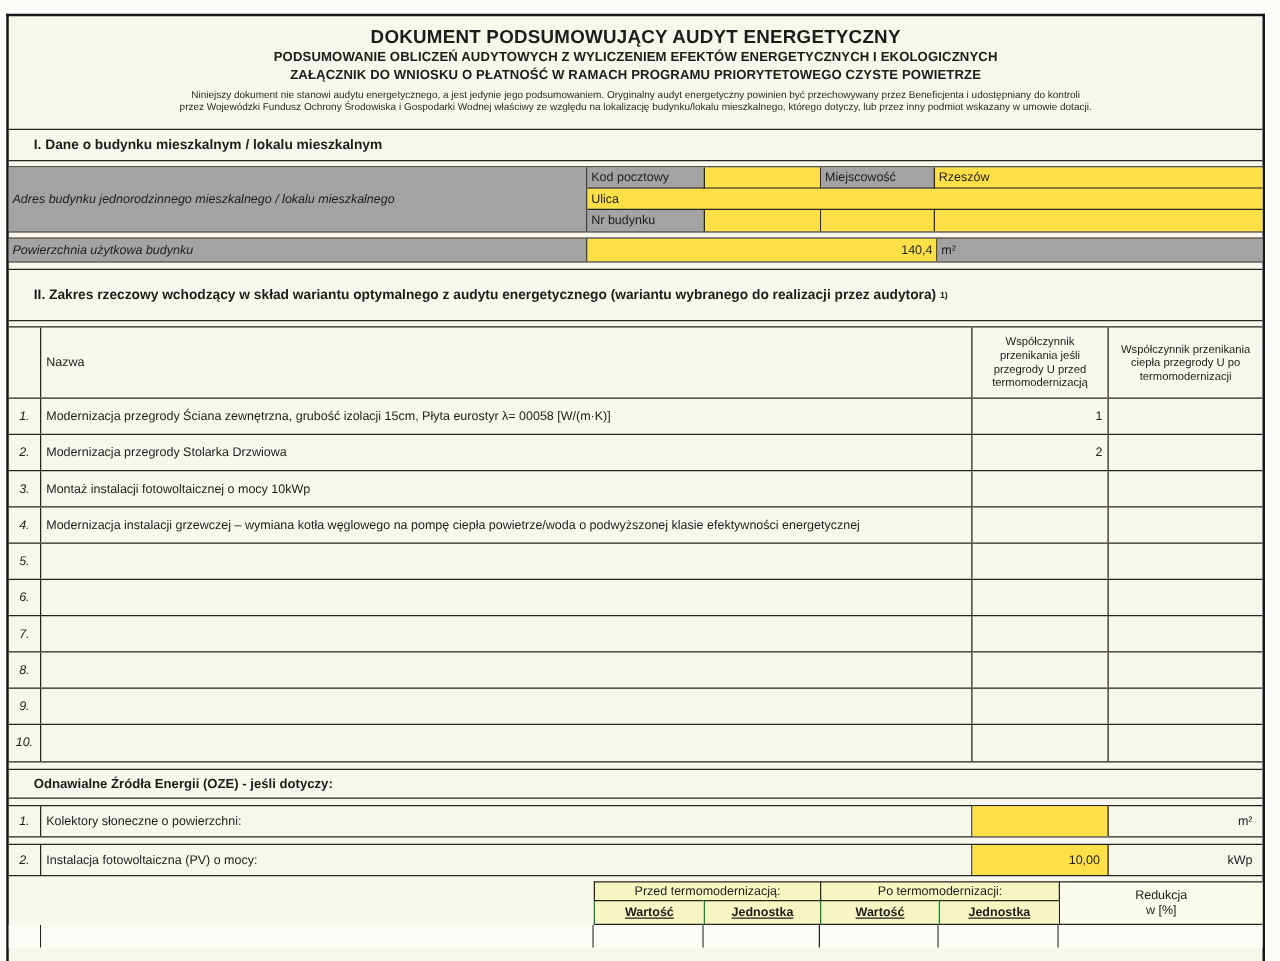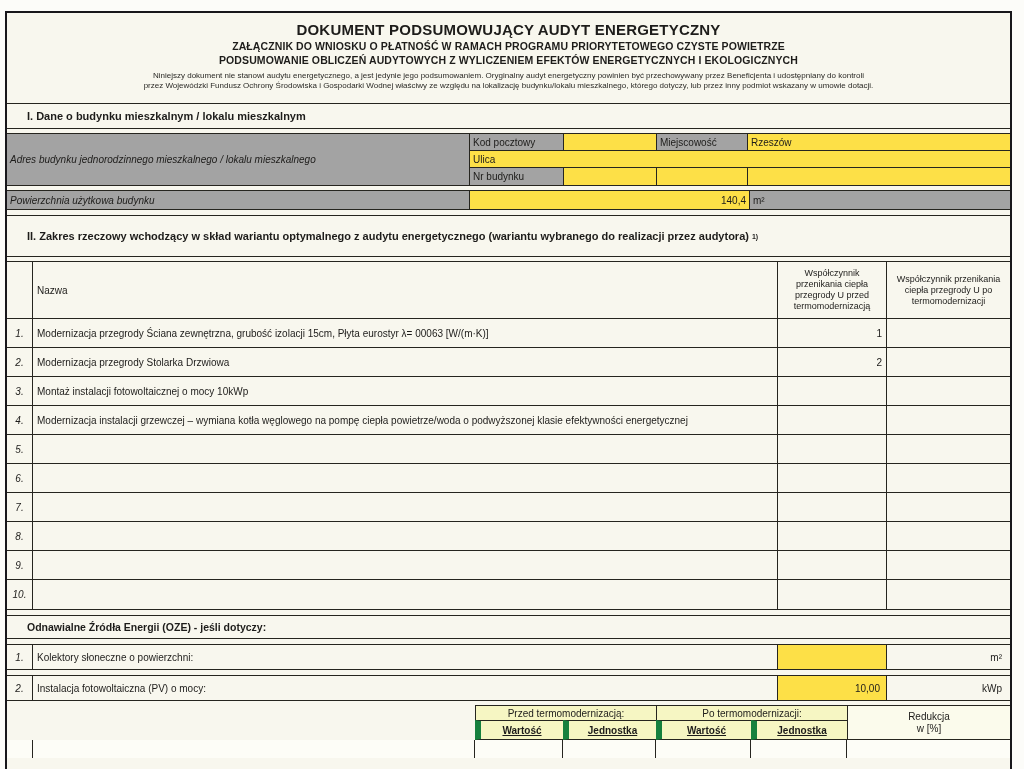--- a/index.html
+++ b/index.html
@@ -67,38 +67,38 @@
   
   .t3{margin-top:4px;display:grid;grid-template-columns:468px 88px 93px 95px 96px 163px;
       grid-template-rows:15px 20px;font-size:10px}
   .t3 > div{box-sizing:border-box;display:flex;align-items:center;justify-content:center;text-align:center;overflow:hidden}
   .t3 .blank{grid-column:1;grid-row:1/3;background:transparent}
   .yellow{background:#f6f6c3}
   .t3 .przed{grid-column:2/4;grid-row:1;border-left:1px solid #26251f;border-top:1px solid #26251f}
   .t3 .po{grid-column:4/6;grid-row:1;border-left:1px solid #26251f;border-top:1px solid #26251f}
   .t3 .red{grid-column:6;grid-row:1/3;background:#fbfbec;border:1px solid #26251f;border-right:none;
            flex-direction:column;justify-content:center;line-height:12px}
-  .t3 .sh{border-left:6px solid #15803d;border-top:1px solid #26251f;border-bottom:1px solid #26251f;grid-row:2}
+  .t3 .sh{border-left:1px solid #15803d;border-top:1px solid #26251f;border-bottom:1px solid #26251f;grid-row:2}
   .t3 .sh span{font-weight:700;text-decoration:underline}
 
   
   .t3p{display:grid;grid-template-columns:26px 442px 88px 93px 95px 96px 163px;grid-template-rows:18px;font-size:10px}
   .t3p > div{box-sizing:border-box;background:#fdfdf7;border-right:1px solid #26251f}
   .t3p > div:last-child{border-right:none}
 </style>
 </head>
 <body>
 
 <div class="page">
   <div class="doc">
 
     <div class="doc-header">
       <div class="title">DOKUMENT PODSUMOWUJĄCY AUDYT ENERGETYCZNY</div>
+      <div class="sub">PODSUMOWANIE OBLICZEŃ AUDYTOWYCH Z WYLICZENIEM EFEKTÓW ENERGETYCZNYCH I EKOLOGICZNYCH</div>
       <div class="sub">ZAŁĄCZNIK DO WNIOSKU O PŁATNOŚĆ W RAMACH PROGRAMU PRIORYTETOWEGO CZYSTE POWIETRZE</div>
-      <div class="sub">PODSUMOWANIE OBLICZEŃ AUDYTOWYCH Z WYLICZENIEM EFEKTÓW ENERGETYCZNYCH I EKOLOGICZNYCH</div>
       <div class="disc">
         <div>Niniejszy dokument nie stanowi audytu energetycznego, a jest jedynie jego podsumowaniem. Oryginalny audyt energetyczny powinien być przechowywany przez Beneficjenta i udostępniany do kontroli</div>
         <div>przez Wojewódzki Fundusz Ochrony Środowiska i Gospodarki Wodnej właściwy ze względu na lokalizację budynku/lokalu mieszkalnego, którego dotyczy, lub przez inny podmiot wskazany w umowie dotacji.</div>
       </div>
     </div>
 
     <div class="bar bar1">I. Dane o budynku mieszkalnym / lokalu mieszkalnym</div>
 
     <div class="addr">
       <div class="addr-label br lab">Adres budynku jednorodzinnego mieszkalnego / lokalu mieszkalnego</div>
@@ -121,26 +121,26 @@
 
     <div class="bar bar2">
       <span>II. Zakres rzeczowy wchodzący w skład wariantu optymalnego z audytu energetycznego (wariantu wybranego do realizacji przez audytora)</span>
       <sup>1)</sup>
     </div>
 
     <div class="t2">
       <div class="t2-row t2-head">
         <div class="br"></div>
         <div class="br name">Nazwa</div>
-        <div class="br uhead">Współczynnik przenikania ciepła przegrody U przed termomodernizacją</div>
+        <div class="br uhead">Współczynnik przenikania jeśli przegrody U przed termomodernizacją</div>
         <div class="uhead">Współczynnik przenikania ciepła przegrody U po termomodernizacji</div>
       </div>
       <div class="t2-row t2-body-row">
         <div class="br num">1.</div>
-        <div class="br name">Modernizacja przegrody Ściana zewnętrzna, grubość izolacji 15cm, Płyta eurostyr λ= 00063 [W/(m·K)]</div>
+        <div class="br name">Modernizacja przegrody Ściana zewnętrzna, grubość izolacji 15cm, Płyta eurostyr λ= 00058 [W/(m·K)]</div>
         <div class="br uval">1</div>
         <div class="uval"></div>
       </div>
       <div class="t2-row t2-body-row">
         <div class="br num">2.</div>
         <div class="br name">Modernizacja przegrody Stolarka Drzwiowa</div>
         <div class="br uval">2</div>
         <div class="uval"></div>
       </div>
       <div class="t2-row t2-body-row">

